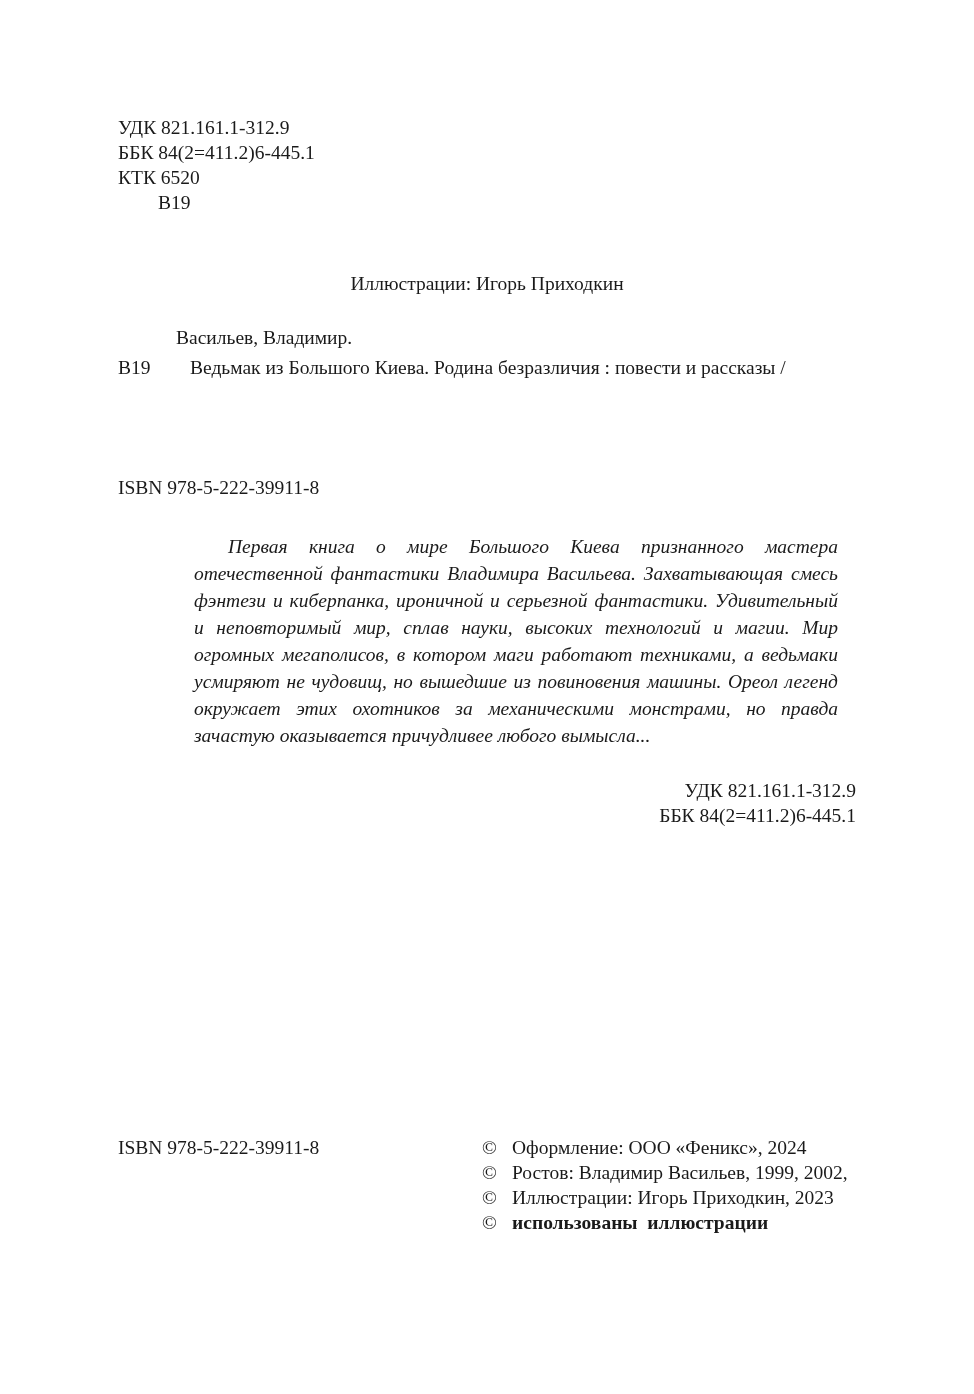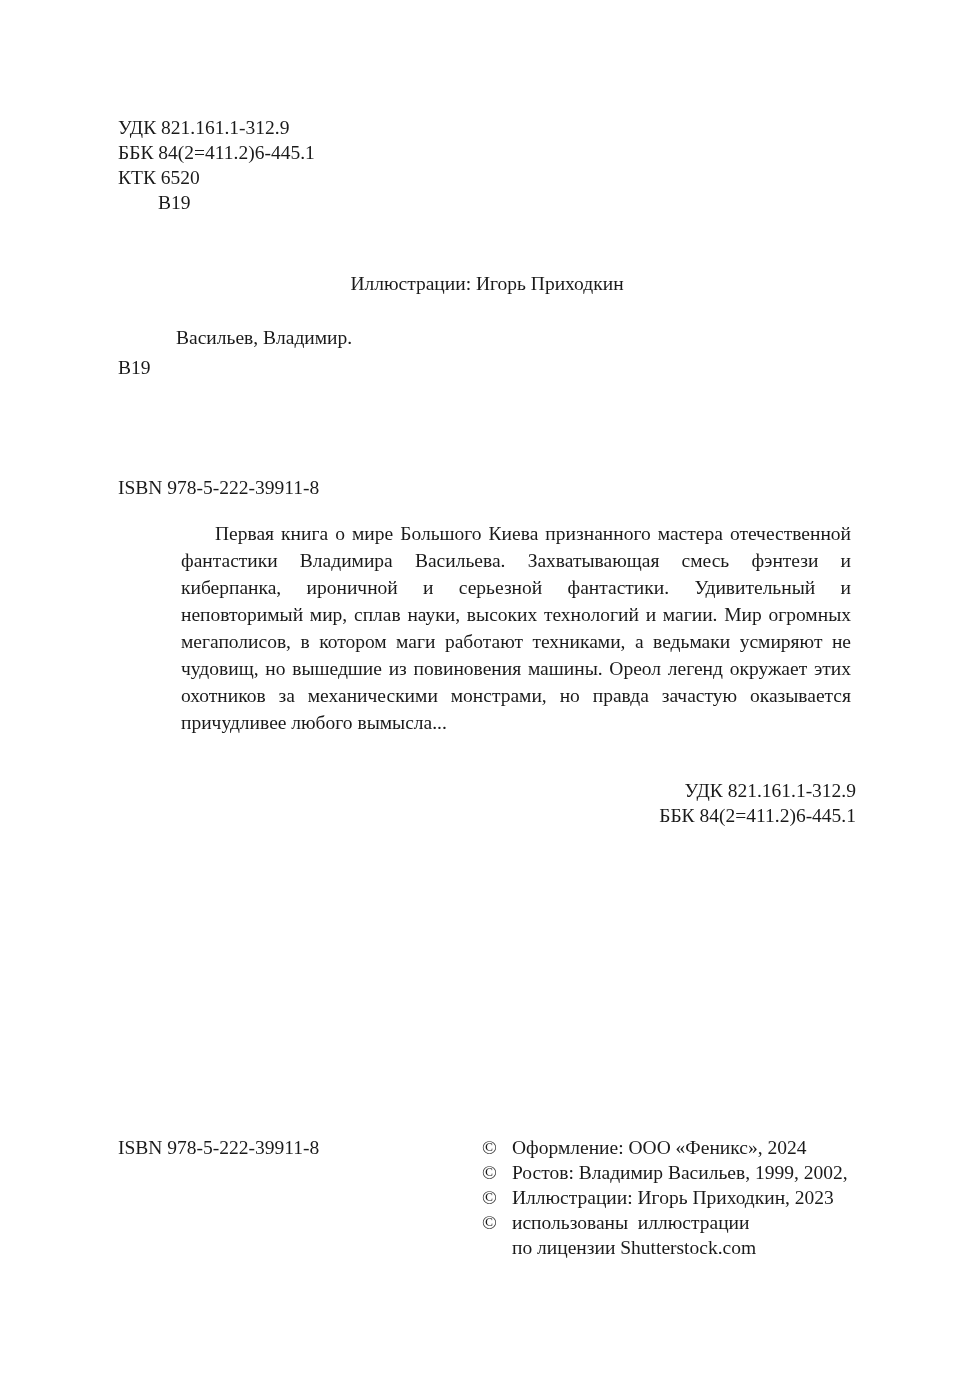--- a/index.html
+++ b/index.html
@@ -34,21 +34,21 @@
     #biblio-body .first { text-indent: 14px; }
 
     #isbn-top { left: 118px; top: 475px; }
 
     
     #annotation {
       left: 176px; top: 515px; width: 680px;
       text-align: justify;
       line-height: 27px;
     }
-    #annotation p { margin: 5px; text-indent: 34px; }
+    #annotation p { margin: 18px; text-indent: 34px; font-style: italic; }
 
     
     #classification-right { right: 118px; top: 778px; text-align: right; }
 
     
     #isbn-bottom { left: 118px; top: 1135px; }
     #copyrights { left: 482px; top: 1135px; width: 400px; }
     .cr-item { display: flex; }
     .cr-sign { width: 30px; flex: 0 0 30px; }
     .cr-text { flex: 1; }
@@ -61,20 +61,21 @@
   <div class="line">ББК 84(2=411.2)6-445.1</div>
   <div class="line">КТК 6520</div>
   <div class="line indent">В19</div>
 </div>
 
 <div id="illustrator-credit" class="abs line">Иллюстрации: Игорь Приходкин</div>
 
 <div id="biblio-author" class="abs line">Васильев, Владимир.</div>
 <div id="biblio-code" class="abs line">В19</div>
 <div id="biblio-body" class="abs">
+  <div class="line first">Ведьмак из Большого Киева. Родина безразличия : повести и рассказы /</div>
 </div>
 
 <div id="isbn-top" class="abs line">ISBN 978-5-222-39911-8</div>
 
 <div id="annotation" class="abs">
   <p lang="ru" style="hyphens:auto;">Первая книга о мире Большого Киева признанного мастера отечественной фантастики Владимира Васильева. Захватывающая смесь фэнтези и киберпанка, ироничной и серьезной фантастики. Удивительный и неповторимый мир, сплав науки, высоких технологий и магии. Мир огромных мегаполисов, в котором маги работают техниками, а ведьмаки усмиряют не чудовищ, но вышедшие из повиновения машины. Ореол легенд окружает этих охотников за механическими монстрами, но правда зачастую оказывается причудливее любого вымысла...</p>
 </div>
 
 <div id="classification-right" class="abs">
   <div class="line">УДК 821.161.1-312.9</div>
@@ -98,17 +99,16 @@
   </div>
   <div class="cr-item">
     <span class="cr-sign">©</span>
     <span class="cr-text">
       <div class="line">Иллюстрации: Игорь Приходкин, 2023</div>
     </span>
   </div>
   <div class="cr-item">
     <span class="cr-sign">©</span>
     <span class="cr-text">
-      <div class="line" style="white-space:pre;">использованы  иллюстрации</div>
-      <div class="line">по лицензии Shutterstock.com</div>
+      <div class="line" style="white-space:pre;font-weight:bold;">использованы  иллюстрации</div>
     </span>
   </div>
 </div>
 
 </body></html>

